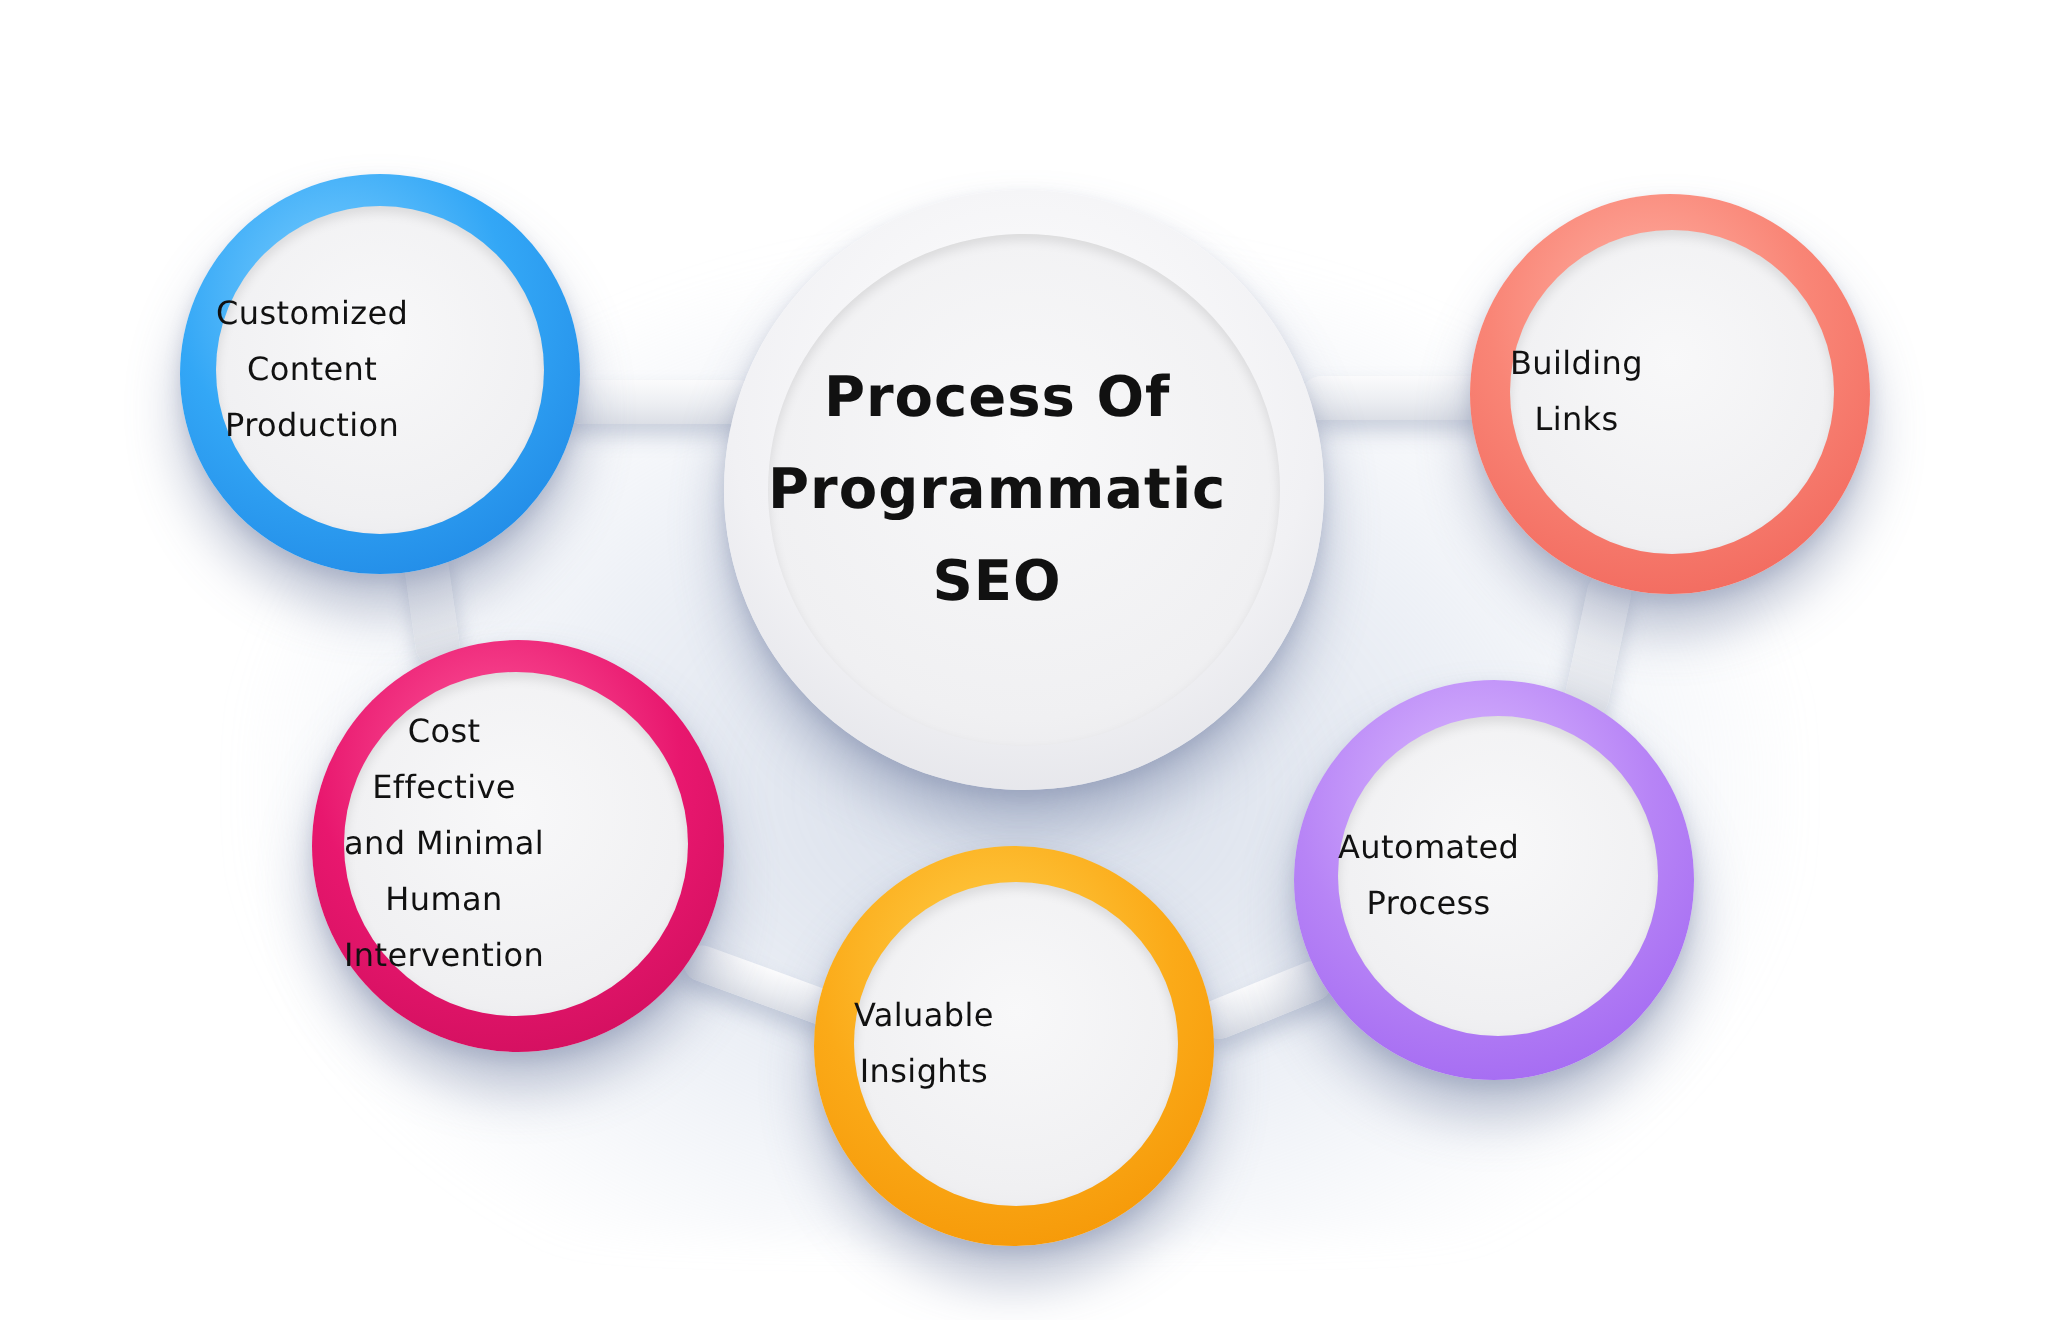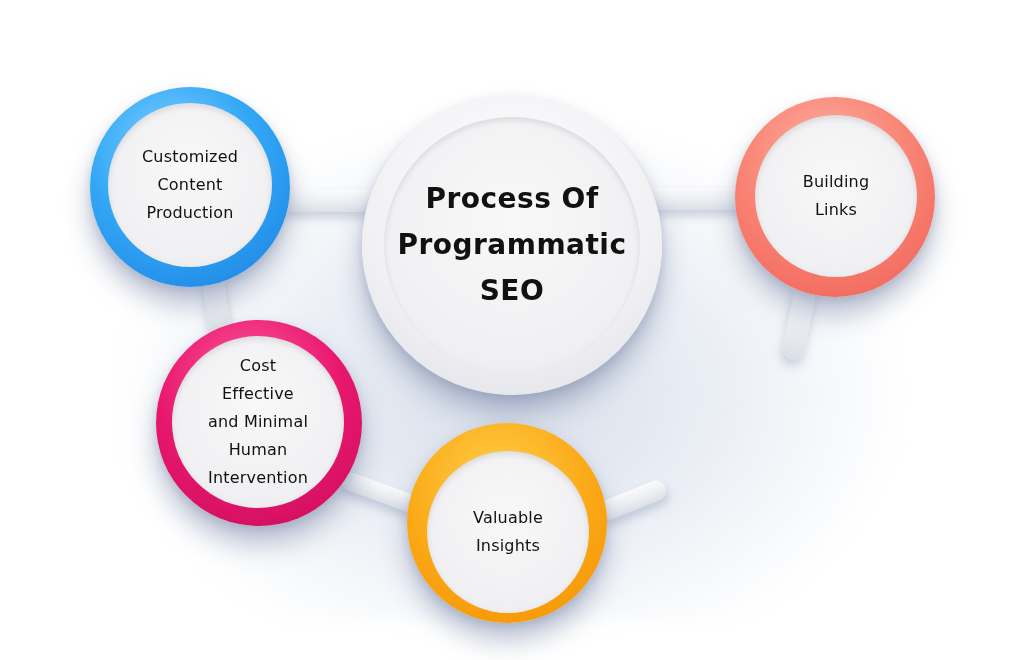--- a/index.html
+++ b/index.html
@@ -22,21 +22,21 @@
     box-shadow: 0 6px 10px rgba(120,135,165,0.35);
   }
   .node {
     position: absolute; border-radius: 50%;
     box-shadow: 0 18px 26px rgba(110,125,160,0.45), 0 4px 8px rgba(110,125,160,0.25);
   }
   .node .inner {
     position: absolute; border-radius: 50%;
     background: radial-gradient(circle at 50% 40%, #f8f8f9 0%, #f0f0f2 70%, #e6e6ea 100%);
     box-shadow: inset 0 3px 6px rgba(0,0,0,0.10);
-    display: flex; align-items: center; justify-content: center;
+    display: flex; align-items: center; 
     text-align: center;
   }
   .label {
     color: #111111; font-size: 16px; line-height: 28px; letter-spacing: 0.2px;
     white-space: pre-line;
   }
   .center-node .label {
     font-size: 28px; line-height: 46px; font-weight: bold; letter-spacing: 0.5px;
   }
 </style>
@@ -80,19 +80,25 @@
     <div class="inner" style="left:16px; top:16px; width:172px; height:172px;">
       <div class="label">Cost
 Effective
 and Minimal
 Human
 Intervention</div>
     </div>
   </div>
 
   <div class="node" style="left:407px; top:423px; width:200px; height:200px; background: radial-gradient(circle at 45% 30%, #ffd04a 0%, #fbaa18 50%, #f39000 100%);">
-    <div class="inner" style="left:20px; top:28px; width:162px; height:162px;">
+    <div class="inner" style="left:20px; top:18px; width:162px; height:162px;">
       <div class="label">Valuable
 Insights</div>
     </div>
   </div>
 
+  <div class="node" style="left:647px; top:340px; width:200px; height:200px; background: radial-gradient(circle at 45% 30%, #dcbcff 0%, #b784f6 50%, #9b5ef0 100%);">
+    <div class="inner" style="left:22px; top:18px; width:160px; height:160px;">
+      <div class="label">Automated
+Process</div>
+    </div>
+  </div>
 </div>
 
 </body></html>

